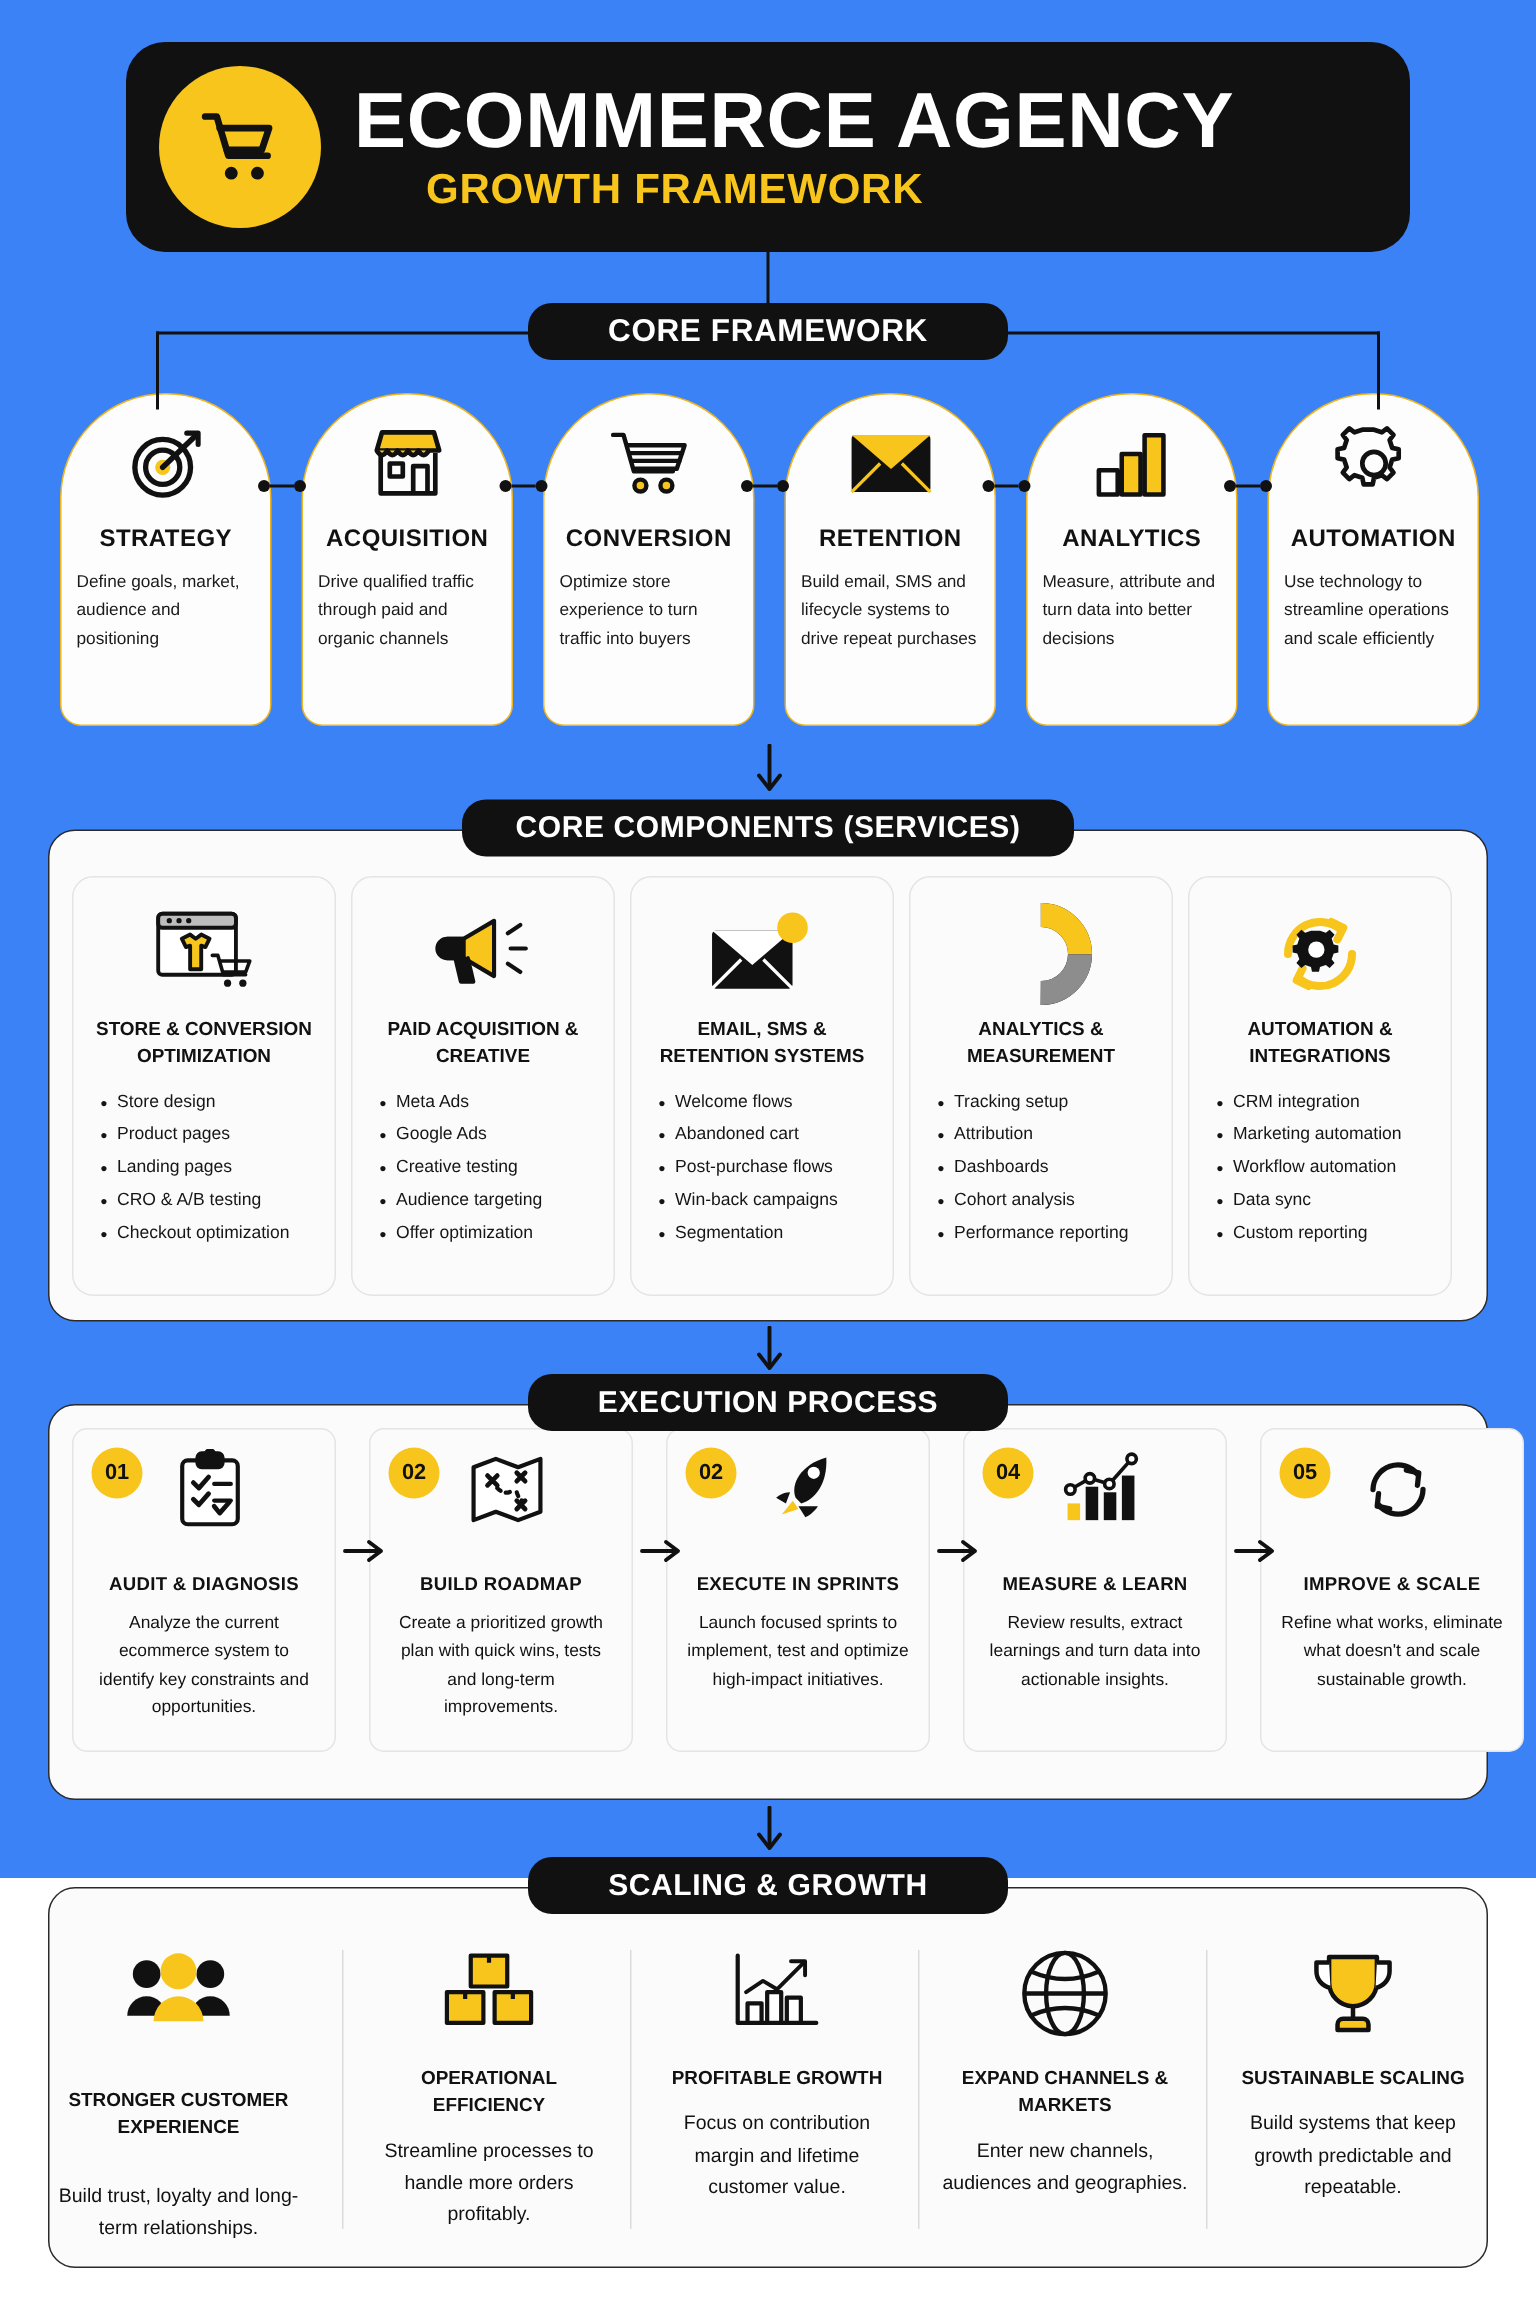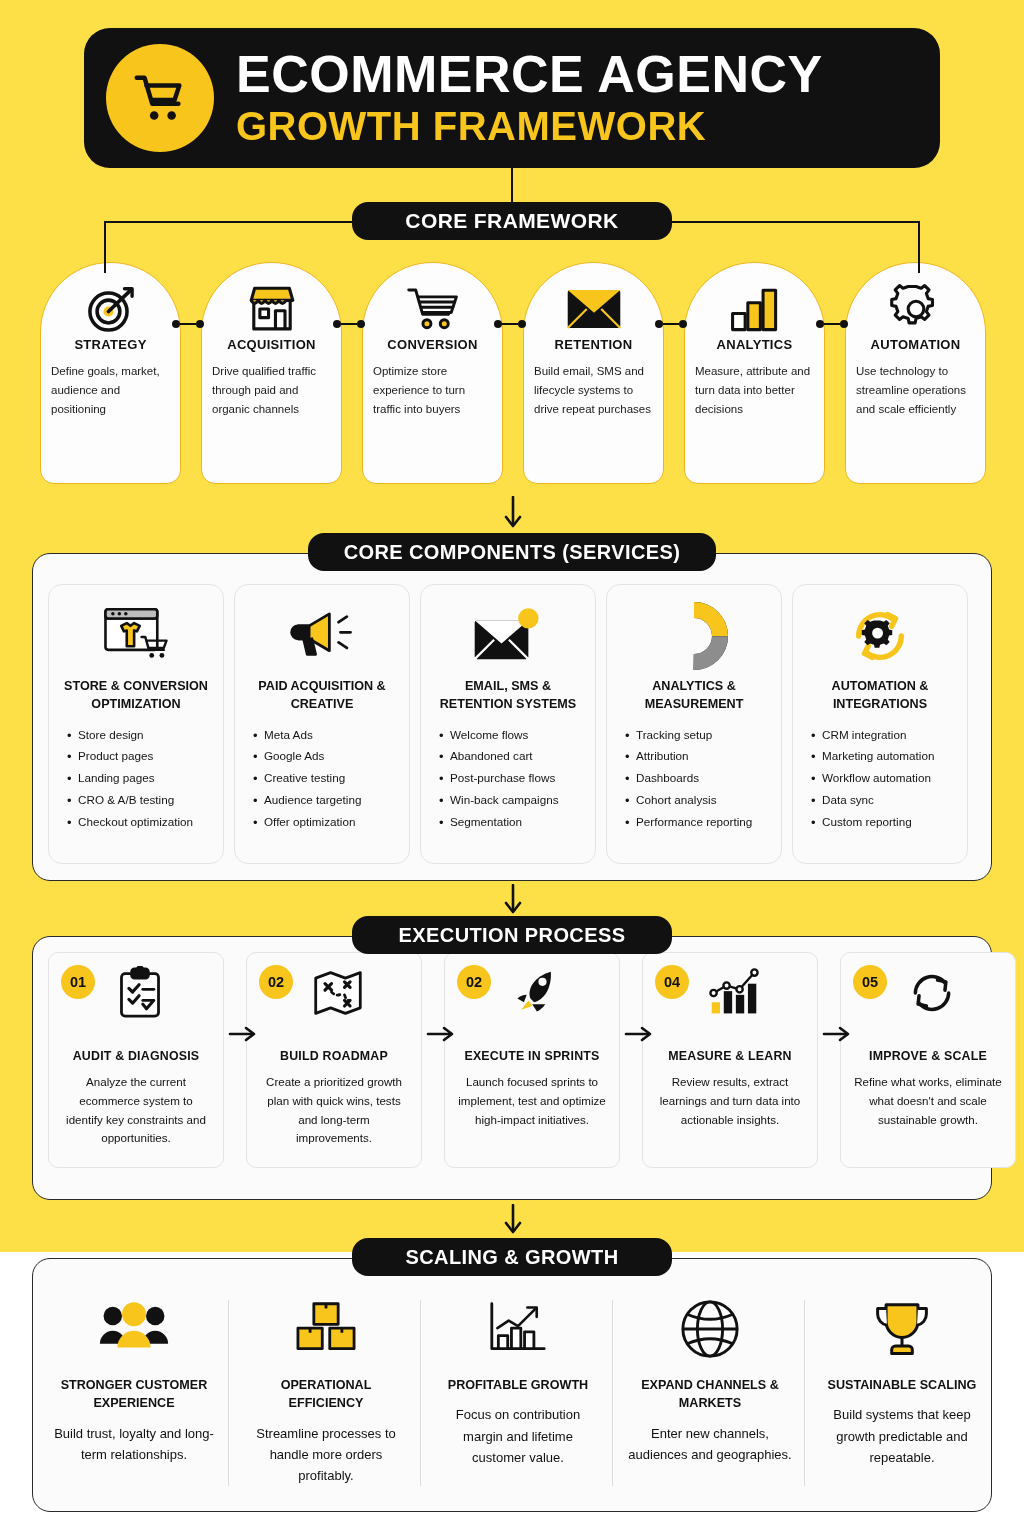--- a/index.html
+++ b/index.html
@@ -3,40 +3,40 @@
 <meta charset="utf-8">
 <style>
   * { box-sizing: border-box; margin: 0; padding: 0; }
   html, body {
     width: 1024px; height: 1536px;
     background: #ffffff;
     font-family: "Liberation Sans", sans-serif;
     color: #111111;
     overflow: hidden;
   }
-  .page { position: relative; width: 1024px; height: 1252px; background:#fde047; }
+  .page { position: relative; width: 1024px; height: 1252px; background:#3b82f6; }
 
   
   .header {
     position: absolute; left: 84px; top: 28px; width: 856px; height: 140px;
     background: #111111; border-radius: 26px;
     display: flex; align-items: center; padding-left: 22px;
   }
   .logo-circle {
     width: 108px; height: 108px; border-radius: 50%; background: #F7C51B;
     display: flex; align-items: center; justify-content: center; flex: 0 0 auto;
   }
   .header-text { margin-left: 22px; }
   .h-title {
     font-size: 52px; font-weight: 700; color: #ffffff; letter-spacing: 0.5px;
     line-height: 1.05; white-space: nowrap;
   }
   .h-sub {
-    font-size: 40px; font-weight: 700; color: #F7C51B; letter-spacing: 0.5px;
-    line-height: 1.15; margin-top: 2px; white-space: nowrap;
+    font-size: 28px; font-weight: 700; color: #F7C51B; letter-spacing: 0.5px;
+    line-height: 1.15; margin-top: 2px; white-space: nowrap; margin-left: 48px;
   }
 
   
   .pill {
     position: absolute; background:#111111; color:#ffffff; border-radius: 16px;
     font-weight: 700; display:flex; align-items:center; justify-content:center;
     letter-spacing: .4px; z-index: 6; white-space: nowrap;
   }
 
   
@@ -49,21 +49,21 @@
   
   .arch {
     position: absolute; top: 262px; width: 141px; height: 222px;
     border: 1.6px solid #F0B51C;
     border-radius: 70px 70px 14px 14px;
     background: #fdfdfd;
     display:flex; flex-direction:column; align-items:center;
   }
   .arch .icon { margin-top: 18px; height: 56px; display:flex; align-items:center; }
   .arch .a-title {
-    font-size: 13px; font-weight: 700; letter-spacing:.3px;
+    margin-top: 14px; font-size: 16px; font-weight: 700; letter-spacing:.3px;
   }
   .arch .a-desc {
     margin-top: 10px; font-size: 11.5px; line-height: 1.65; text-align:left;
     padding: 0 10px; color:#1a1a1a;
   }
   .dotpair { position:absolute; top:320px; display:flex; align-items:center; z-index:4;}
   .dot { width:8px; height:8px; border-radius:50%; background:#111; }
   .dotline { height:2px; background:#111; }
 
   
@@ -501,21 +501,21 @@
   <div class="sec-box" style="left:32px; top:1258px; width:960px; height:254px;"></div>
   <div class="pill" style="left:352px; top:1238px; width:320px; height:38px; font-size:20px;">
     <span>SCALING &amp; GROWTH</span>
   </div>
 
   <div class="sg-div" style="left:228px;"></div>
   <div class="sg-div" style="left:420px;"></div>
   <div class="sg-div" style="left:612px;"></div>
   <div class="sg-div" style="left:804px;"></div>
 
-  <div class="sg-col" style="left:46px;">
+  <div class="sg-col" style="left:31px;gap:15px;">
     <div class="icon">
       <svg width="72" height="56" viewBox="0 0 78 60" fill="none">
         <circle cx="16" cy="16" r="10" fill="#111"></circle>
         <path d="M2 46 a14 14 0 0 1 28 0 z" fill="#111"></path>
         <circle cx="62" cy="16" r="10" fill="#111"></circle>
         <path d="M48 46 a14 14 0 0 1 28 0 z" fill="#111"></path>
         <circle cx="39" cy="14" r="13" fill="#F7C51B"></circle>
         <path d="M21 50 a18 18 0 0 1 36 0 z" fill="#F7C51B"></path>
       </svg>
     </div>

